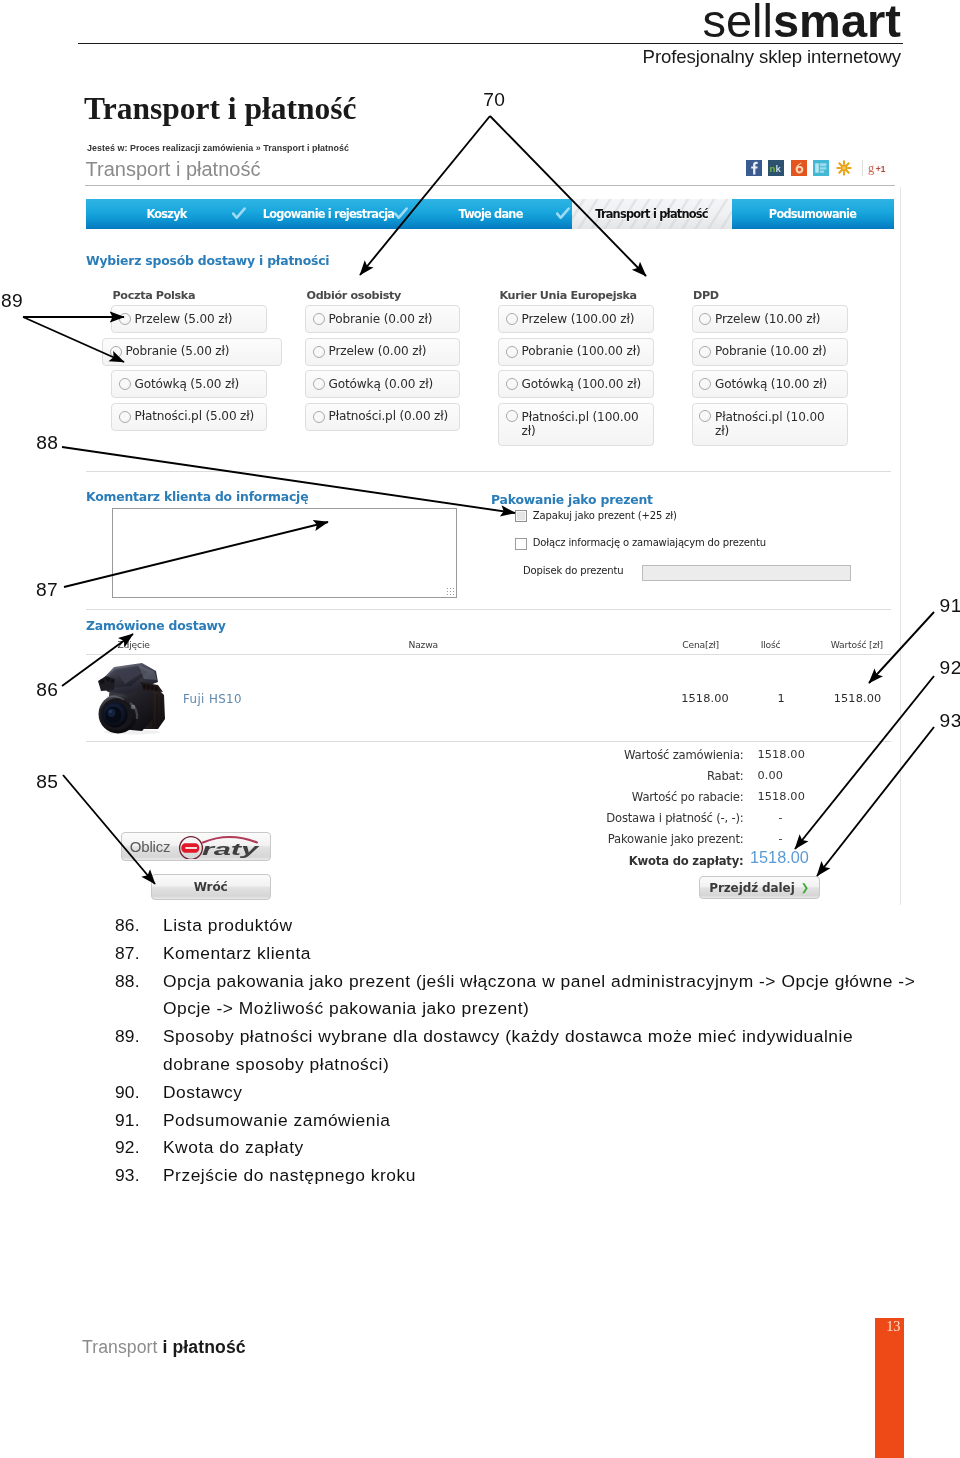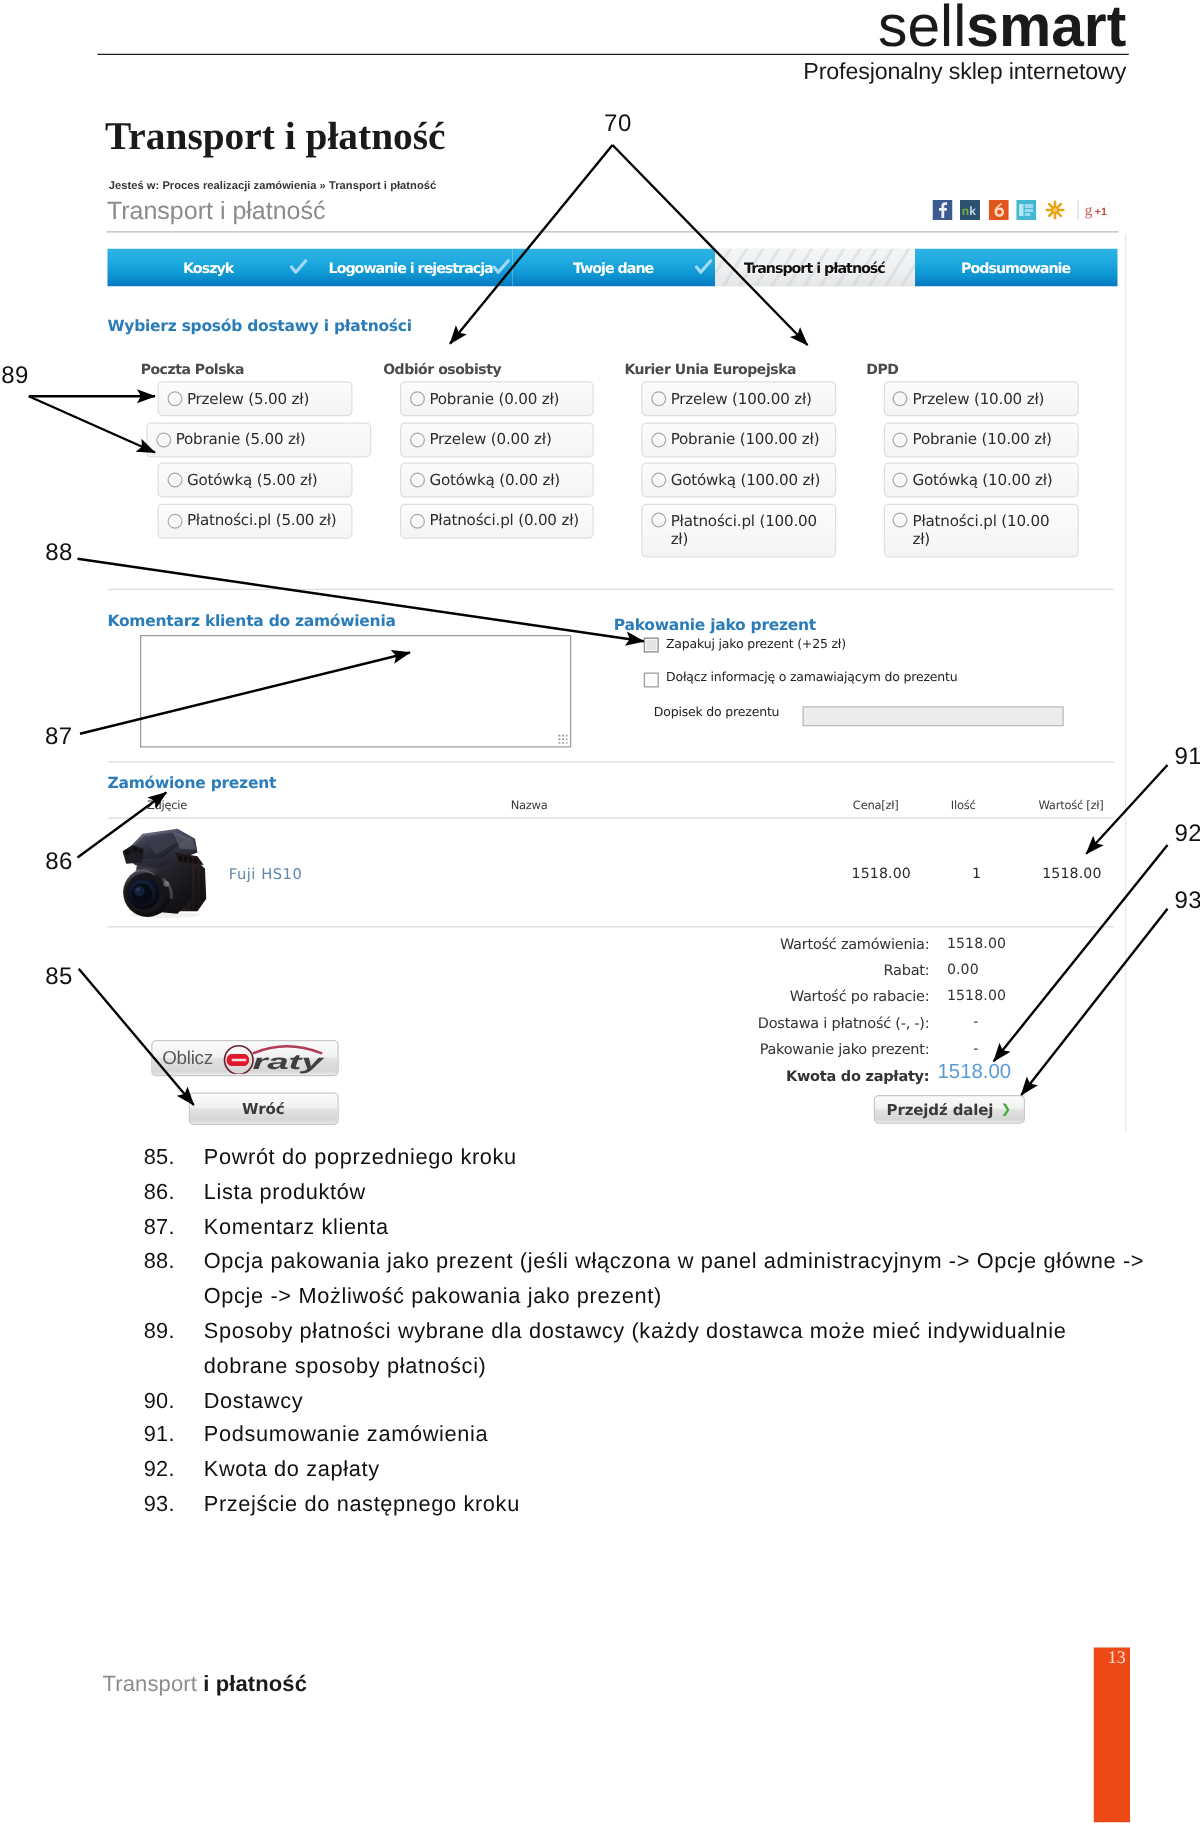--- a/index.html
+++ b/index.html
@@ -30,21 +30,21 @@
         color:#fff;font-size:11.4px;font-weight:700;font-family:"DejaVu Sans",sans-serif;letter-spacing:-0.8px;
         background:linear-gradient(to bottom,#2fb4e4 0%,#1ba8de 40%,#0d95d2 70%,#0579c0 100%);}
   .step .tick{position:absolute;right:2px;top:8px;width:14px;height:13px;line-height:0;}
   .step.active{background:#e9ebec;color:#111;text-shadow:0 1px 0 #fff;
      background-image:repeating-linear-gradient(-58deg,rgba(200,205,209,0) 0 7.5px,rgba(200,205,209,.4) 8.2px 10px,rgba(200,205,209,0) 10.6px 11px),linear-gradient(to bottom,#f4f5f6 0%,#eef0f1 55%,#e3e5e7 100%);}
 
   .sechead{position:absolute;font-size:12.4px;font-weight:700;color:#2a7db8;font-family:"DejaVu Sans",sans-serif;letter-spacing:-0.2px;white-space:nowrap;}
 
   .colhead{position:absolute;font-size:11.2px;font-weight:700;color:#4a4a4a;font-family:"DejaVu Sans",sans-serif;letter-spacing:-0.35px;white-space:nowrap;}
   .optbox{position:absolute;height:28px;border:1px solid #dedede;border-radius:4px;background:linear-gradient(to bottom,#fcfcfc,#f4f4f4);
-          display:flex;align-items:center;box-sizing:border-box;padding-left:6.5px;margin-left:15px;}
+          display:flex;align-items:center;box-sizing:border-box;padding-left:6.5px;}
   .optbox.tall{height:43px;align-items:flex-start;padding-top:6px;}
   .optbox.tall .optlabel{max-width:118px;white-space:normal;line-height:14px;}
   .radio{width:12px;height:12px;border-radius:50%;border:1.1px solid #a9a9a9;box-sizing:border-box;background:radial-gradient(circle at 42% 40%,#f4f4f4 0%,#fbfbfb 40%,#e9e9e9 72%,#d5d5d5 100%);box-shadow:inset 0 0 0 1px #fdfdfd;flex:0 0 auto;margin-top:0.5px;}
   .optlabel{font-size:12.1px;color:#2b2b2b;font-family:"DejaVu Sans",sans-serif;margin-left:4px;line-height:13px;letter-spacing:-0.15px;}
 
   .hsep{position:absolute;height:0;border-top:1px solid #dcdcdc;}
 
   .ta{position:absolute;border:1px solid #9a9a9a;background:#fff;box-sizing:border-box;}
   .ta .grip{position:absolute;right:2px;bottom:2px;width:8px;height:8px;
      background-image:radial-gradient(circle,#9a9a9a 0.6px,transparent 0.7px);background-size:3px 3px;}
@@ -269,36 +269,36 @@
             <span class="optlabel">Gotówką (10.00 zł)</span>
           </div>
           <div class="optbox tall" style="left: 607.5px; top: 265.5px; width: 156px;">
             <span class="radio"></span>
             <span class="optlabel">Płatności.pl (10.00 zł)</span>
           </div>
         </div>
 
       <div class="hsep" style="left:1.5px;top:333.5px;width:805px"></div>
 
-      <div class="sechead" style="left:2px;top:352px">Komentarz klienta do zamówienia</div>
+      <div class="sechead" style="left:2px;top:352px">Komentarz klienta do informację</div>
       <div class="ta" style="left:27.5px;top:371px;width:345px;height:90px">
           <div class="grip"></div>
         </div>
 
       <div class="sechead" style="left:407px;top:355px">Pakowanie jako prezent</div>
       <div class="cbx gray" style="left:430.5px;top:373px"></div>
       <div class="ctext" style="left:448.8px;top:373px">Zapakuj jako prezent (+25 zł)</div>
       <div class="cbx" style="left:431.3px;top:401px"></div>
       <div class="ctext" style="left:448.8px;top:400px">Dołącz informację o zamawiającym do prezentu</div>
       <div class="ctext" style="left:439px;top:428px">Dopisek do prezentu</div>
       <div class="inputbox" style="left:558.4px;top:427.6px;width:209px;height:16px"></div>
 
       <div class="hsep" style="left:1.5px;top:472px;width:805px"></div>
 
-      <div class="sechead" style="left:2px;top:481px">Zamówione prezent</div>
+      <div class="sechead" style="left:2px;top:481px">Zamówione dostawy</div>
       <div id="prodhead">
           <div class="prodhead" style="left: 33.5px; top: 502px;">Zdjęcie</div>
           <div class="prodhead" style="left: 324.5px; top: 502px;">Nazwa</div>
           <div class="prodhead" style="left: 598.3px; top: 502px;">Cena[zł]</div>
           <div class="prodhead" style="left: 676.7px; top: 502px;">Ilość</div>
           <div class="prodhead" style="left: 746.8px; top: 502px;">Wartość [zł]</div>
         </div>
       <div class="hsep" style="left:1.5px;top:517px;width:805px"></div>
       <div class="camera">
         <svg viewBox="0 0 70 74" width="70" height="74">
@@ -454,24 +454,20 @@
       <line x1="490" y1="116" x2="360" y2="275"></line>
       <line x1="490" y1="116" x2="646" y2="276"></line>
       <line x1="934" y1="612" x2="869" y2="683"></line>
       <line x1="934" y1="676" x2="795" y2="849"></line>
       <line x1="934" y1="727" x2="817" y2="876"></line>
     </g>
   </svg>
 
   <div class="legend" id="legend">
       <div class="lrow">
-        <div class="lnum">85.</div>
-        <div class="ltext">Powrót do poprzedniego kroku</div>
-      </div>
-      <div class="lrow">
         <div class="lnum">86.</div>
         <div class="ltext">Lista produktów</div>
       </div>
       <div class="lrow">
         <div class="lnum">87.</div>
         <div class="ltext">Komentarz klienta</div>
       </div>
       <div class="lrow">
         <div class="lnum">88.</div>
         <div class="ltext">Opcja pakowania jako prezent (jeśli włączona w panel administracyjnym -⁠&gt; Opcje główne -⁠&gt; Opcje -⁠&gt; Możliwość pakowania jako prezent)</div>

